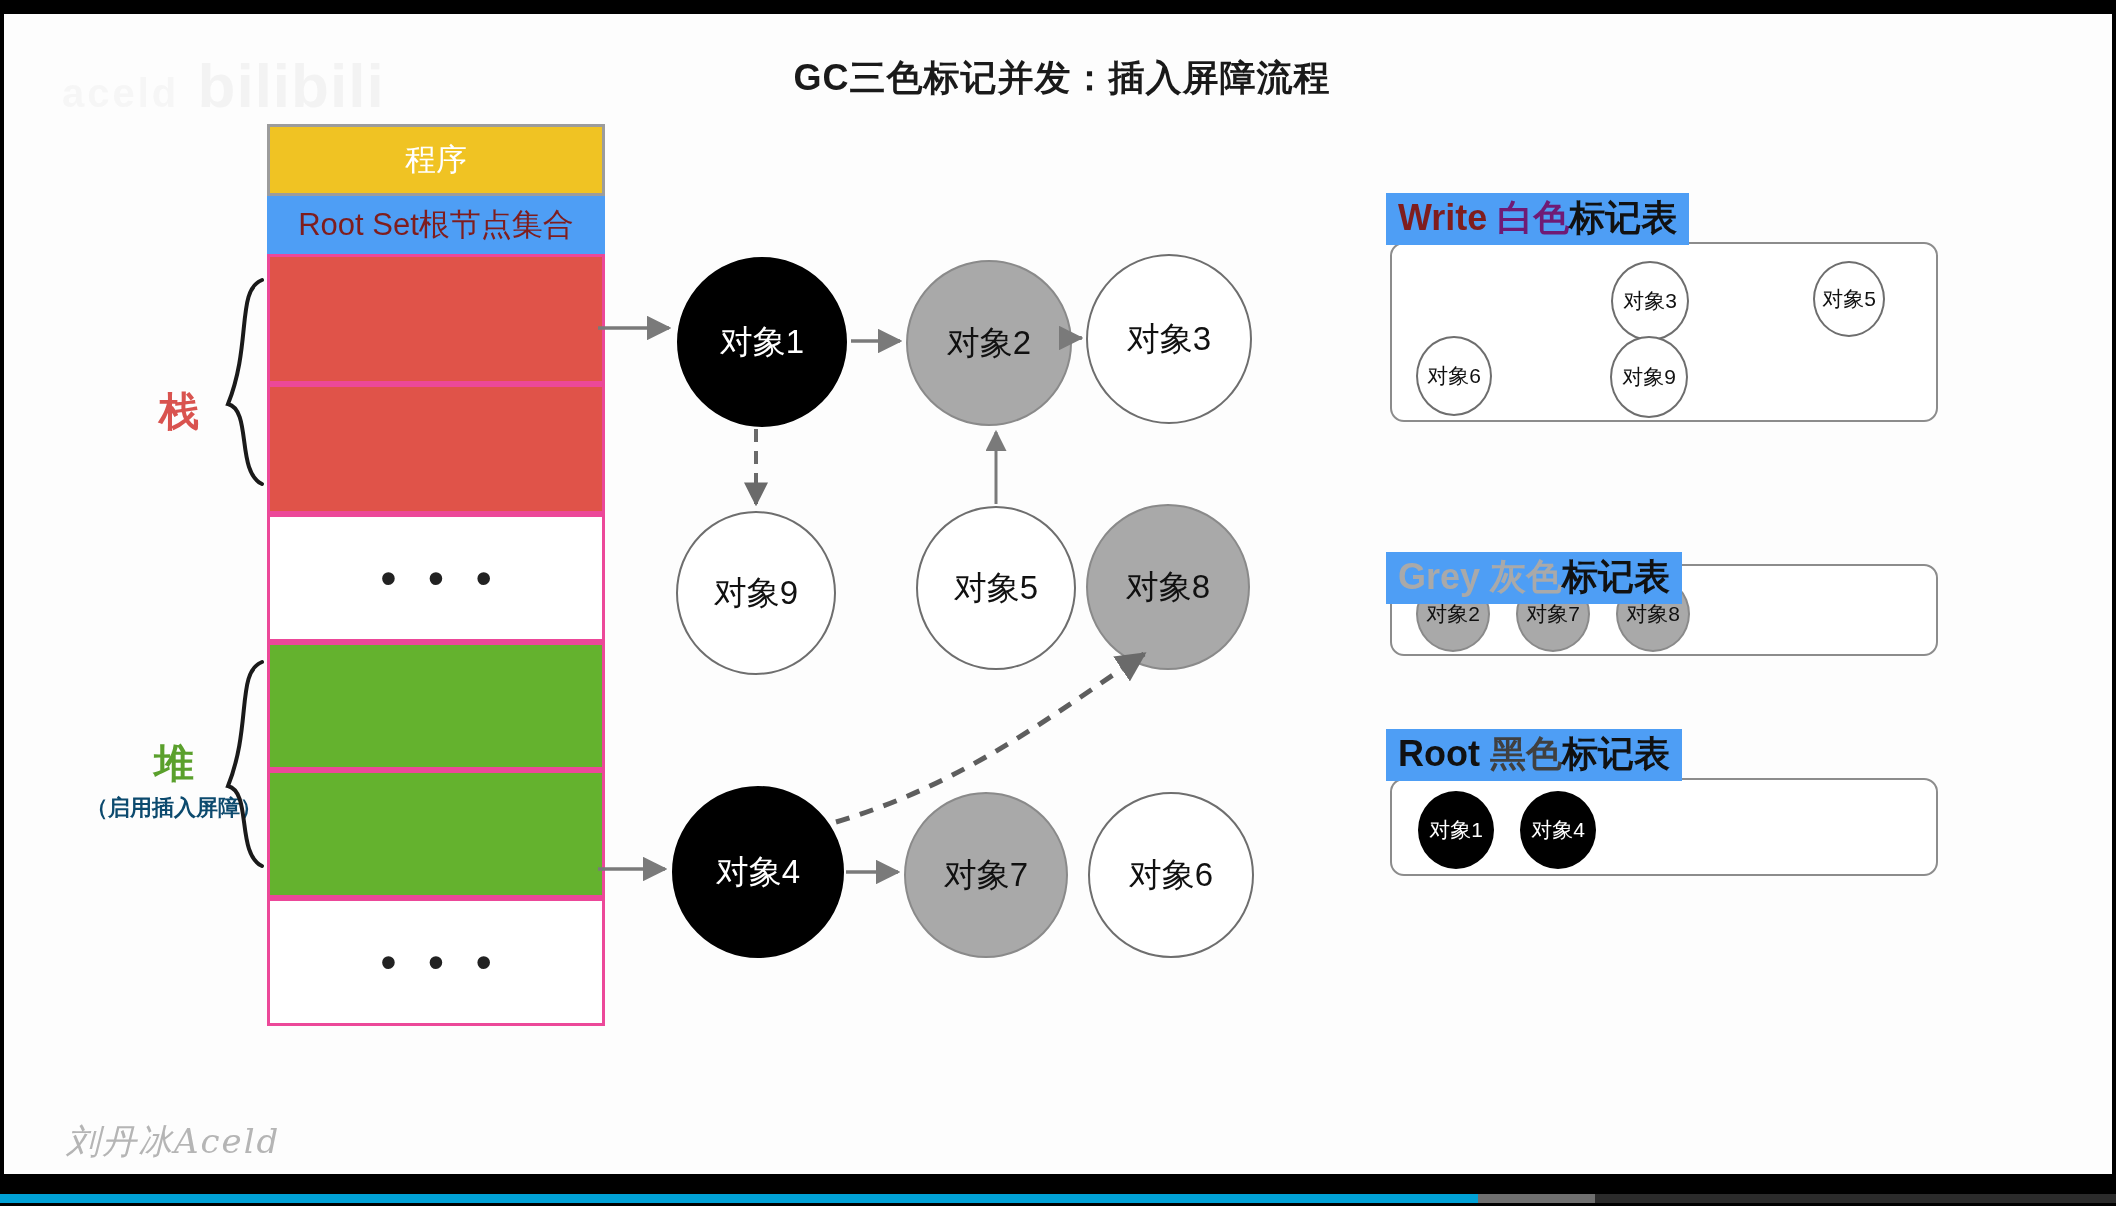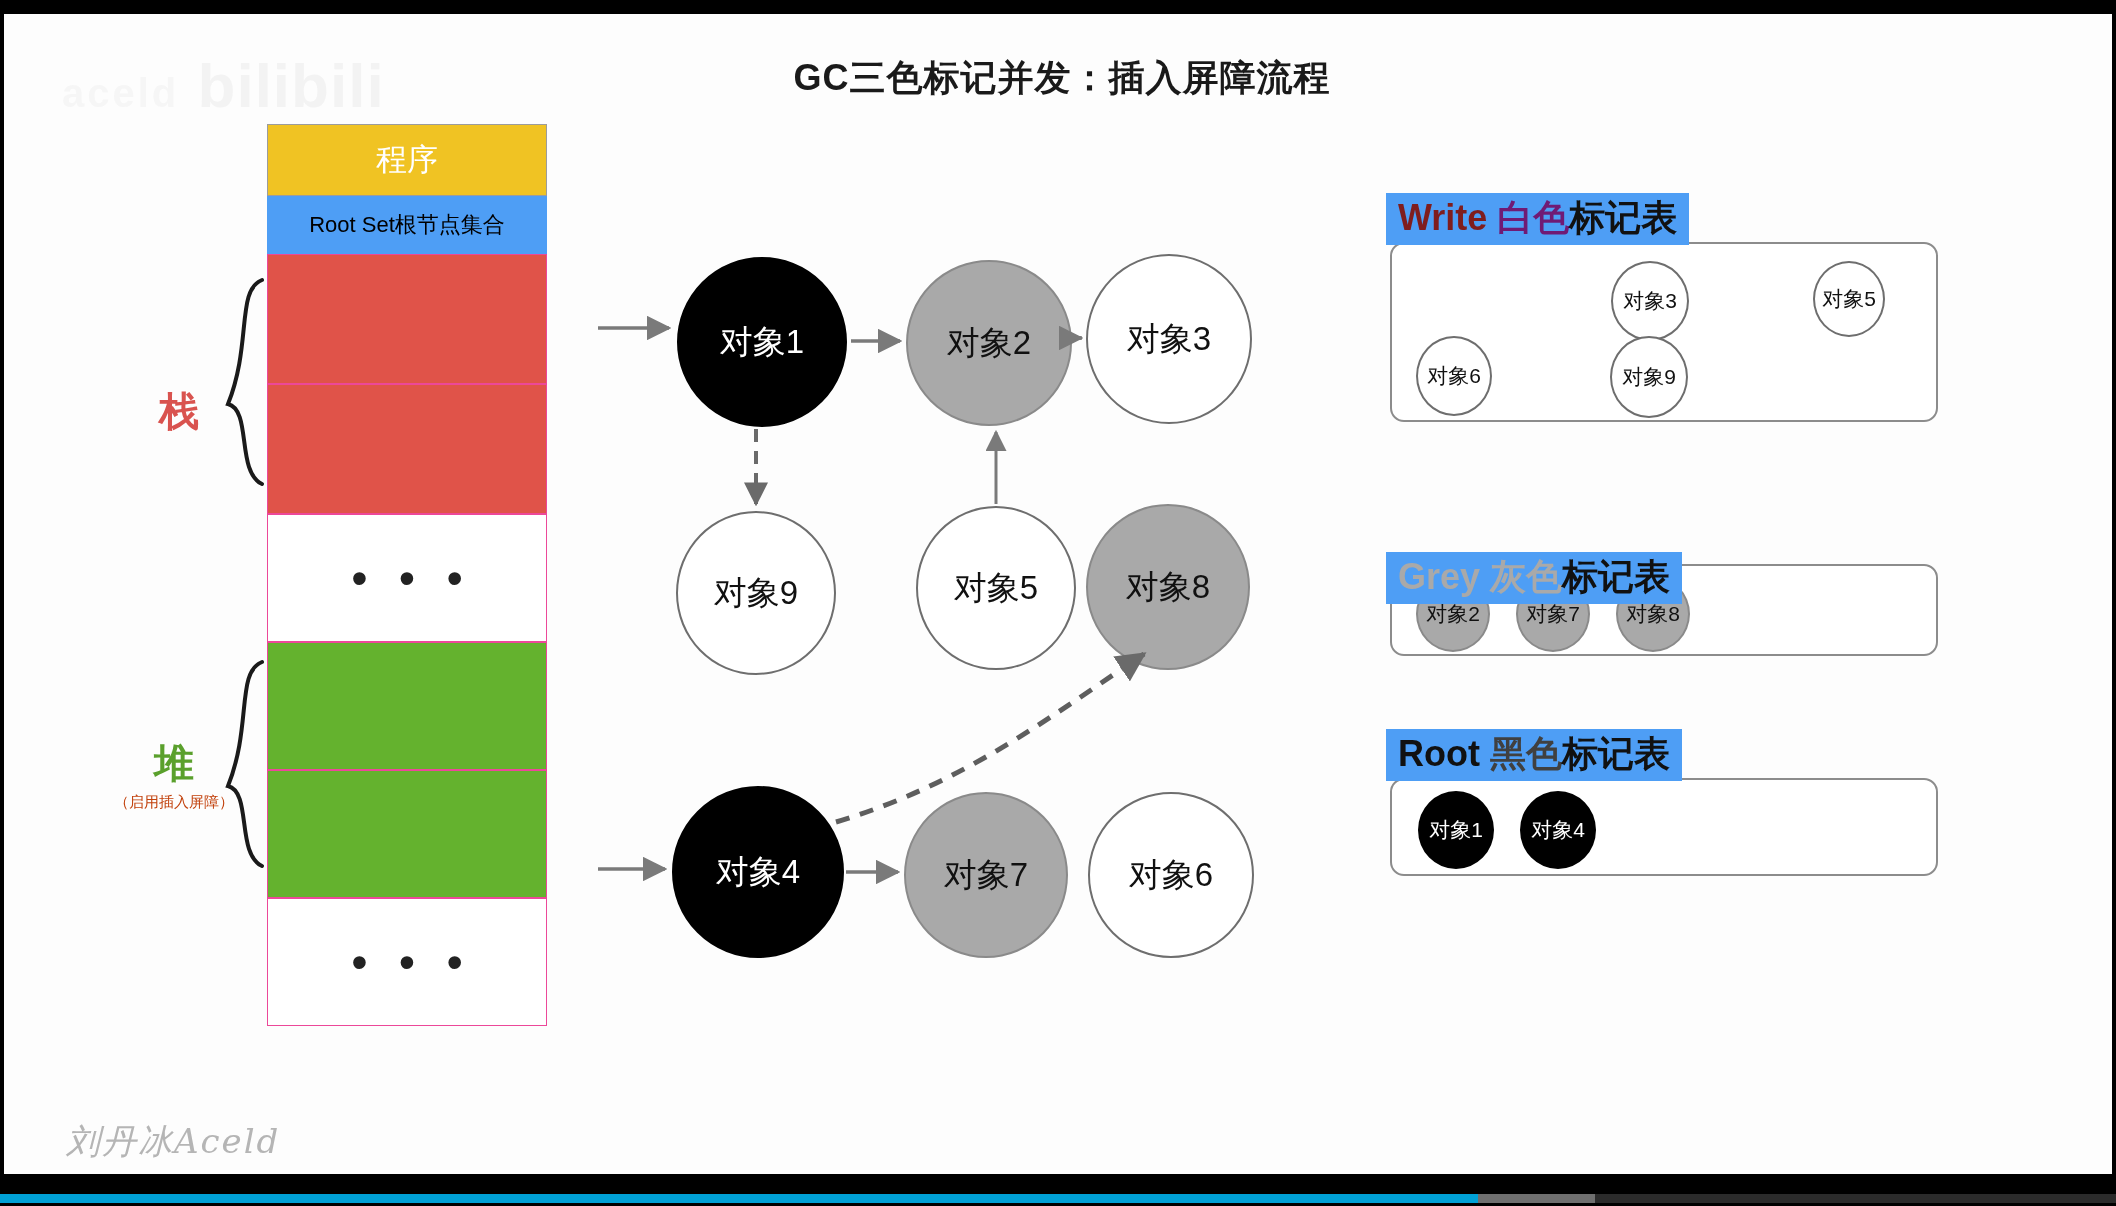--- a/index.html
+++ b/index.html
@@ -29,44 +29,44 @@
     font-family:"DejaVu Serif",serif;font-style:italic;letter-spacing:2px;white-space:nowrap;
   }
 
   .title{
     position:absolute;left:0;top:40px;width:2116px;text-align:center;
     font-size:36px;font-weight:700;color:#1a1a1a;letter-spacing:1px;
   }
 
   
   .mem{position:absolute;left:263px;top:110px;width:325px;}
-  .blk{box-sizing:border-box;width:280px;border:1px solid #ec4899;position:relative;}
+  .blk{box-sizing:border-box;width:338px;border:3px solid #ec4899;position:relative;}
   .blk-program{height:72px;background:#f0c323;border-color:#9c9c9c;}
   .blk-root{height:58px;background:#4e9ef5;border-color:#4e9ef5;}
   .blk-red{height:130px;background:#e05349;}
   .blk-green{height:128px;background:#64b22e;}
   .blk-white{height:128px;background:#fff;}
   .blk-label{
     position:absolute;left:0;top:0;width:100%;height:100%;
     display:flex;align-items:center;justify-content:center;
     font-size:31px;font-weight:400;
   }
   .lab-program{color:#fff;}
-  .lab-root{color:#000000;font-size:22px;text-align:right;}
+  .lab-root{color:#7f1d1d;font-size:31px;text-align:right;}
   .dots{
     position:absolute;left:0;top:0;width:100%;height:100%;
     display:flex;align-items:center;justify-content:center;
     font-size:44px;font-weight:700;color:#222;letter-spacing:10px;
     padding-left:10px;box-sizing:border-box;
   }
   .side-label{position:absolute;text-align:center;white-space:nowrap;}
   .side-stack{left:100px;top:370px;width:150px;font-size:40px;font-weight:700;color:#d9534f;}
   .side-heap{left:70px;top:725px;width:200px;}
   .side-heap .big{font-size:40px;font-weight:700;color:#5aa02c;display:block;line-height:48px;}
-  .side-heap .small{font-size:15px;font-weight:400;color:#c2410c;display:block;margin-top:6px;}
+  .side-heap .small{font-size:22px;font-weight:700;color:#0c4a6e;display:block;margin-top:6px;}
 
   
   .node{
     position:absolute;border-radius:50%;
     display:flex;align-items:center;justify-content:center;
     font-size:33px;box-sizing:border-box;
   }
   .node.white{background:#fff;border:2px solid #6e6e6e;color:#111;}
   .node.grey{background:#a9a9a9;border:2px solid #8a8a8a;color:#111;}
   .node.black{background:#000;border:2px solid #000;color:#fff;}

